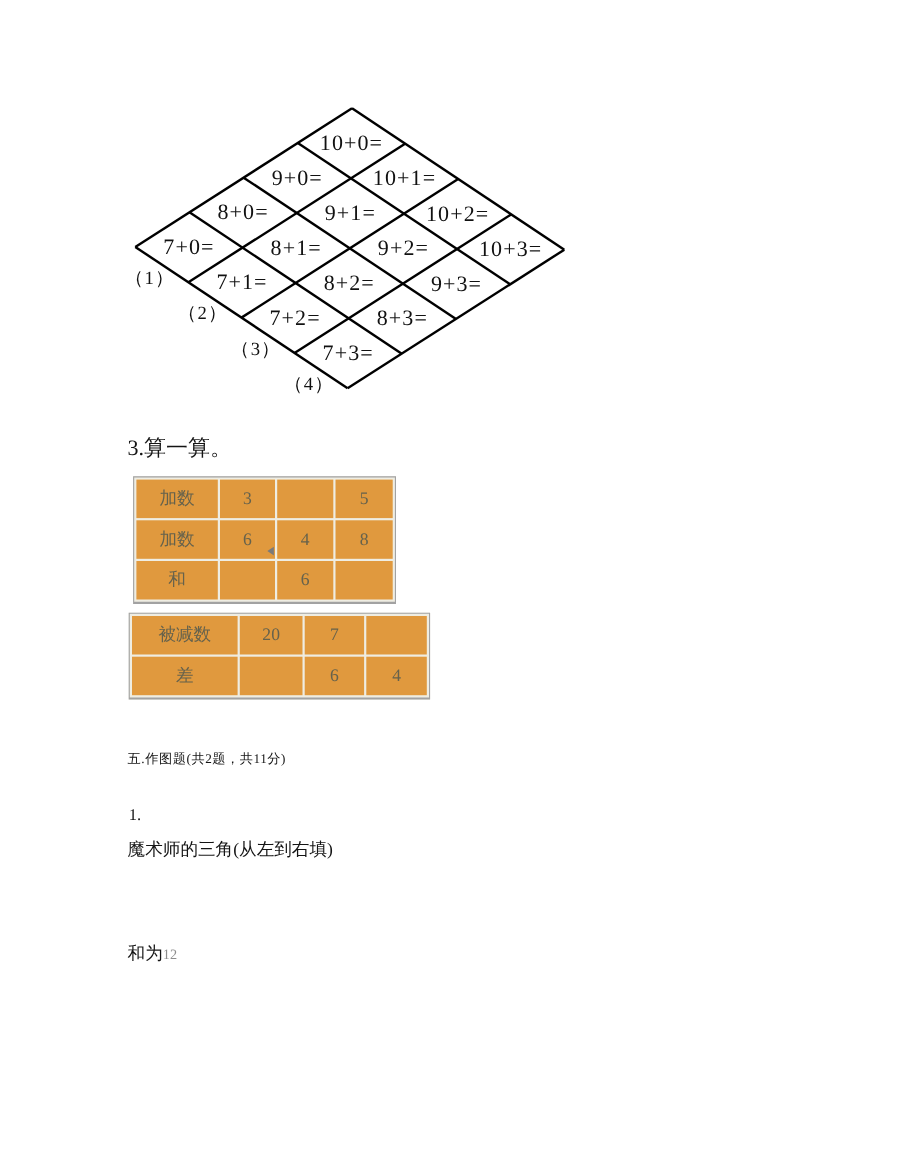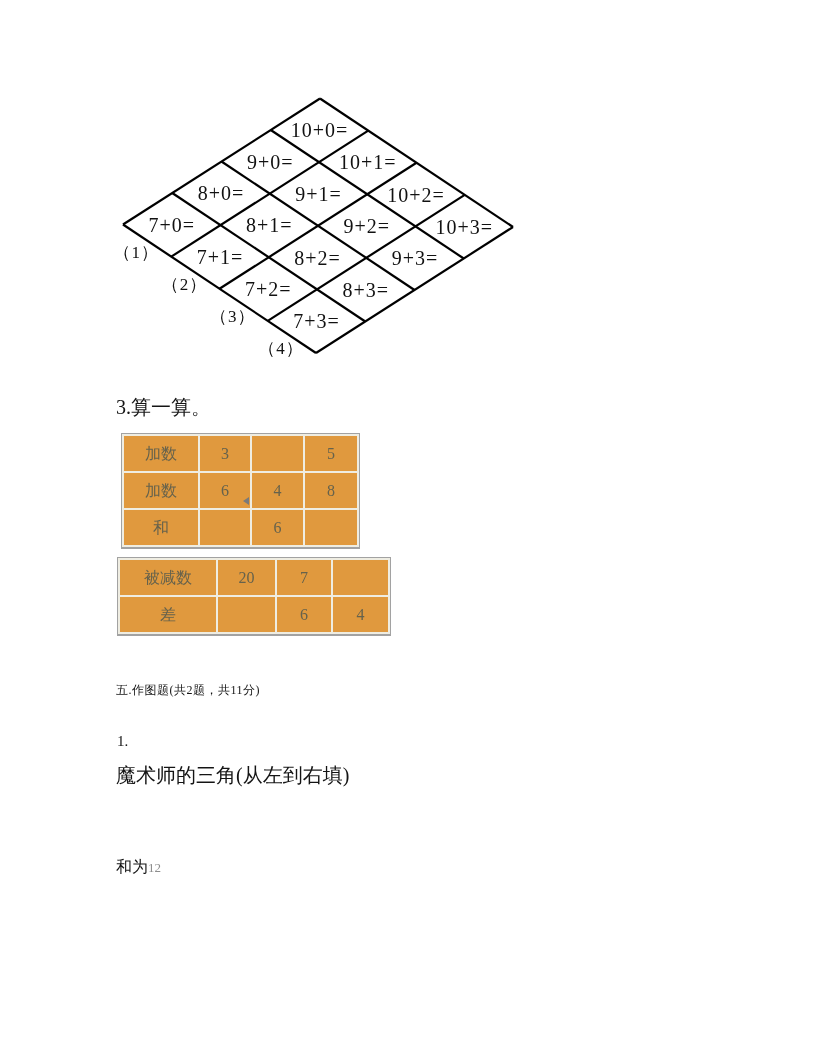--- a/index.html
+++ b/index.html
@@ -5,21 +5,21 @@
   html,body{margin:0;padding:0;}
   body{
     width:816px;height:1056px;background:#ffffff;position:relative;overflow:hidden;
     font-family:"Liberation Serif","DejaVu Serif",serif;
   }
   #diamond-svg{position:absolute;left:0;top:0;}
   .txt{position:absolute;color:#141414;white-space:nowrap;}
   #calc-title{left:116px;top:394px;font-size:20px;}
   #sec5-heading{left:116px;top:682px;font-size:12px;font-weight:normal;letter-spacing:0.5px;}
   #item-number{left:117px;top:733px;font-size:15px;}
-  #prompt{left:116px;top:762px;font-size:20px;}
+  #prompt{left:116px;top:762px;font-size:16px;}
   #sum-line{left:116px;top:821px;font-size:16px;margin-top:36px;}
   #sum-value{color:#8d8d8d;font-size:13px;}
   table.ws{
     position:absolute;border-collapse:separate;border-spacing:2px;
     background:#EFEDE2;border:1px solid #A2A2A2;border-bottom-width:2px;
     table-layout:fixed;
   }
   #add-table{left:121px;top:433px;}
   #sub-table{left:117px;top:557px;}
   table.ws td{

